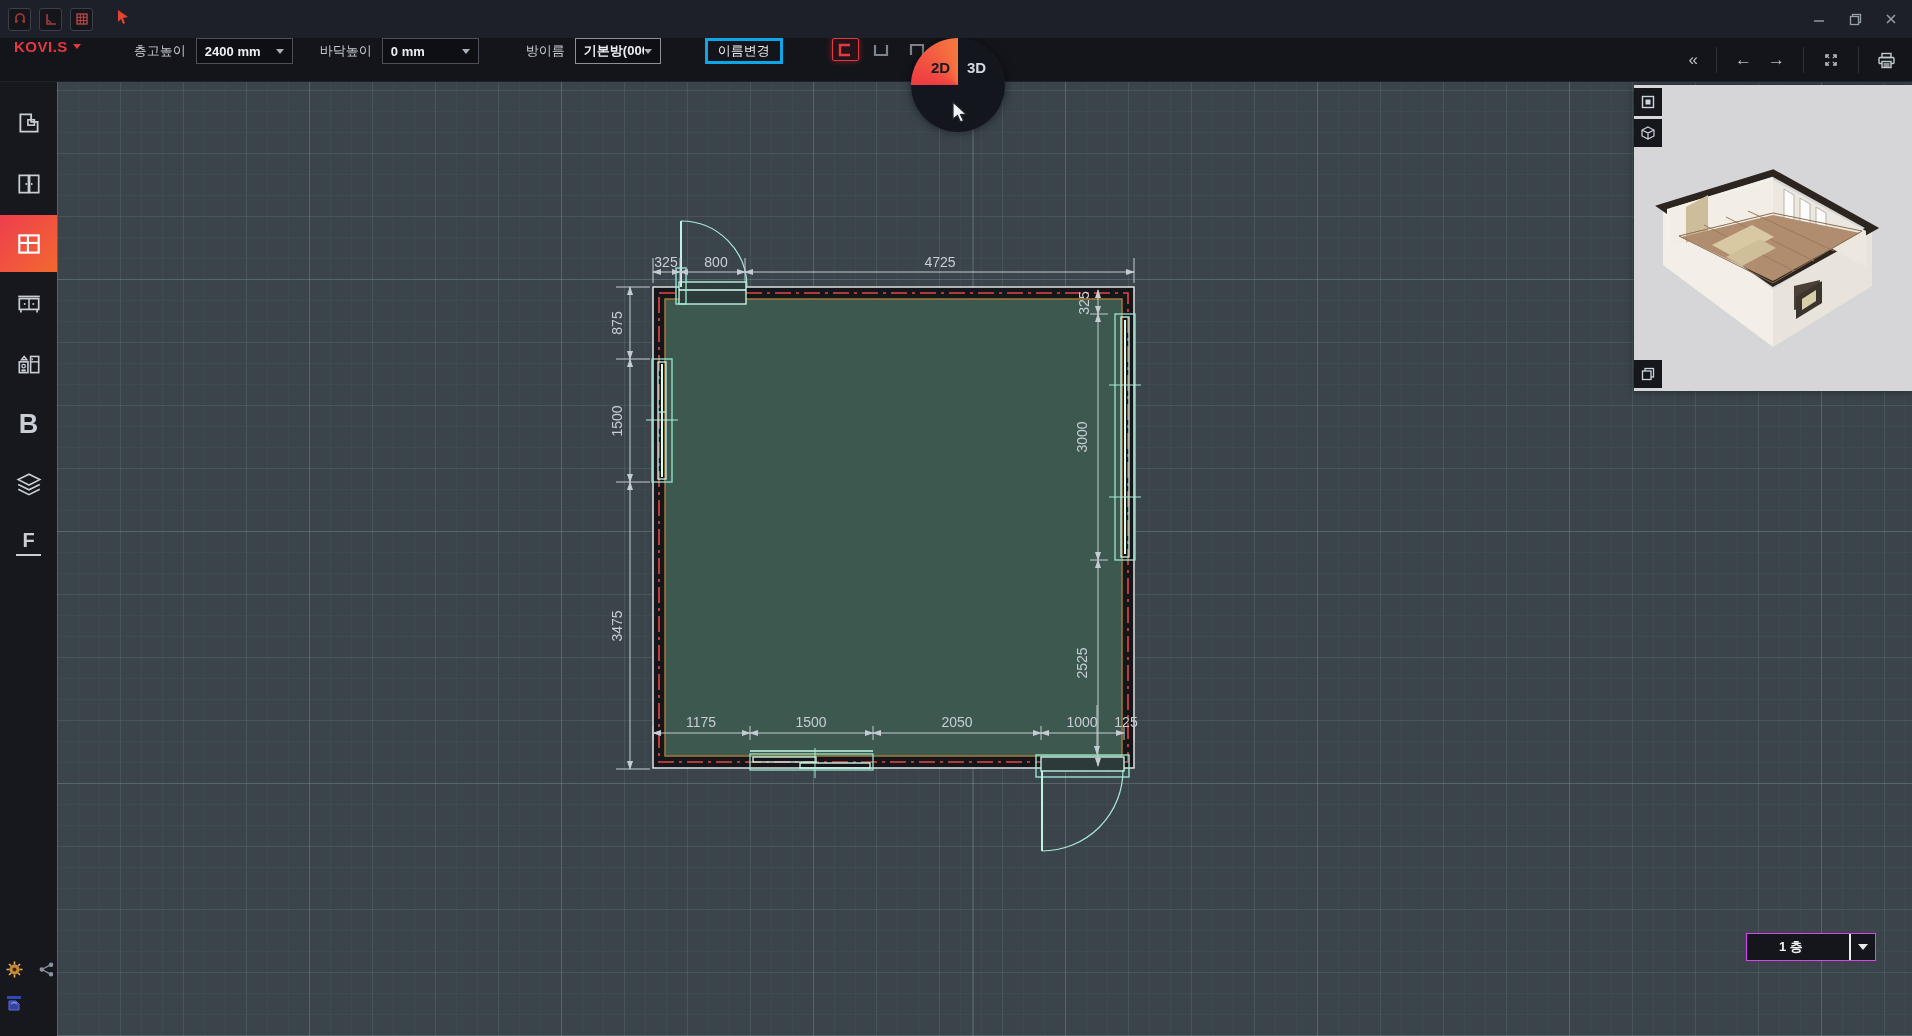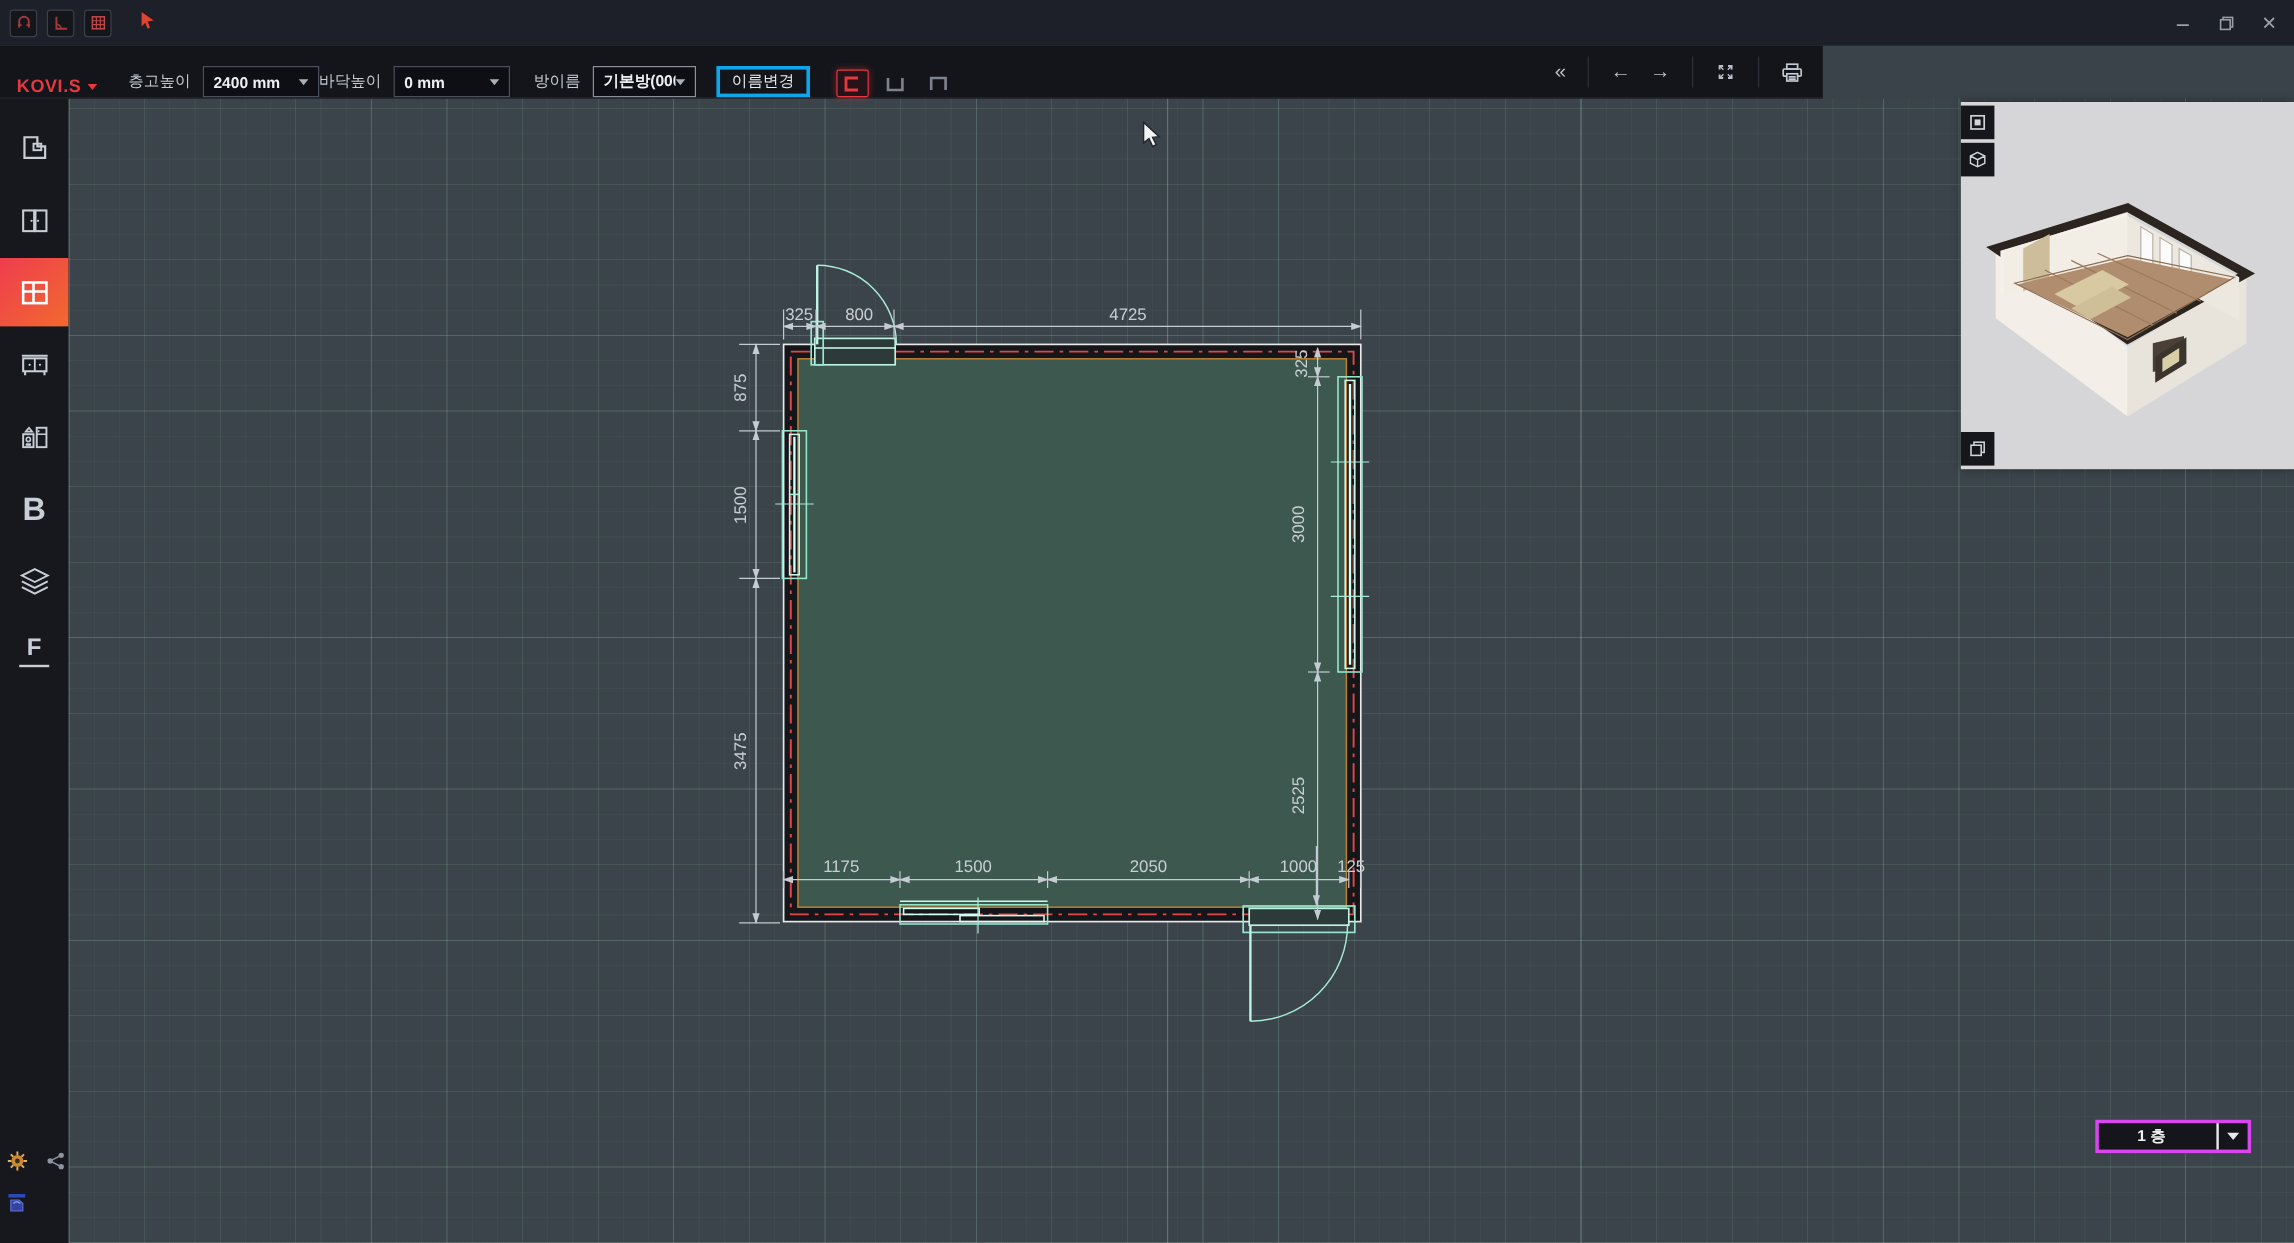--- a/index.html
+++ b/index.html
@@ -14,23 +14,23 @@
             border-radius:3px; background:#14161c; display:flex; align-items:center;
             justify-content:center; }
   .tb-btn svg { display:block; }
   .tb-pointer { margin-left:22px; }
   .tb-title { position:absolute; left:0; right:0; text-align:center; color:#d6dae0;
               font-size:13px; font-weight:bold; letter-spacing:.3px; pointer-events:none; }
   .win-controls { position:absolute; right:6px; top:0; height:38px; display:flex; align-items:center; gap:6px; }
   .win-btn { width:30px; height:28px; display:flex; align-items:center; justify-content:center; }
 
   
-  .toolbar { position:absolute; left:0; top:38px; width:1519px; height:44px;
-             background:#13151b; display:flex; align-items:flex-end; z-index:30;
-             border-bottom:1px solid #20232b; }
+  .toolbar { position:absolute; left:0; top:38px; width:1912px; height:44px;
+             background:#13151b; display:flex; align-items:flex-start; z-index:30;
+             border-bottom:1px solid #20232b;gap:27px; }
   .brand { color:#e5383f; font-weight:bold; font-size:15px; margin-left:14px; letter-spacing:.5px; display:flex; align-items:center; gap:5px; }
   .brand .caret { width:0; height:0; border-left:4px solid transparent; border-right:4px solid transparent; border-top:5px solid #e5383f; }
   .field { display:flex; align-items:center; }
   .field-label { color:#c6cbd3; font-size:13px; }
   .dropdown { height:26px; background:#0d0f14; border:1px solid #4a4f5a; color:#eceff3;
               font-size:13px; font-weight:bold; display:flex; align-items:center;
               padding:0 8px; }
   .dropdown .dd-caret { width:0; height:0; border-left:4px solid transparent; border-right:4px solid transparent;
               border-top:5px solid #aab0ba; margin-left:auto; }
   .btn-plain { height:26px; border:3px solid #0ea5e9; background:transparent; color:#e8ebef;
@@ -76,21 +76,21 @@
 
   
   .preview { position:absolute; left:1634px; top:85px; width:278px; height:306px;
              background:#d6d6d8; z-index:20; box-shadow:0 0 8px rgba(0,0,0,.4); }
   .pv-btn { position:absolute; width:28px; height:28px; background:#15171d; display:flex;
             align-items:center; justify-content:center; }
   .pv-btn svg { display:block; }
 
   
   .floor-select { position:absolute; left:1746px; top:933px; width:130px; height:28px;
-                  background:#14161b; border:3px solid #d946ef; display:flex;
+                  background:#14161b; border:1px solid #d946ef; display:flex;
                   align-items:center; z-index:30; }
   .fs-value { color:#f2f2f2; font-size:13px; font-weight:bold; margin-left:32px; flex:1; }
   .fs-caret-box { width:26px; height:100%; border-left:2px solid #e9e9e9; display:flex;
                   align-items:center; justify-content:center; }
   .fs-caret { width:0; height:0; border-left:5px solid transparent; border-right:5px solid transparent; border-top:6px solid #e9e9e9; }
 
   
   .bl-icons { position:absolute; left:6px; bottom:20px; z-index:26; width:50px; }
 </style>
 </head>
@@ -455,20 +455,24 @@
       <span>
         <svg width="18" height="18" viewBox="0 0 18 18">
             <rect x="1" y="2" width="14" height="3" fill="#2e48b8"></rect>
             <path d="M3 7 h7 l3 3 v6 H3 z" fill="#35439c" stroke="#5a6fd8" stroke-width="1"></path>
             <path d="M5 10 q3-3 6 0" fill="none" stroke="#7f93ef" stroke-width="1.2"></path>
           </svg>
       </span>
     </div>
   </div>
 
+  <div class="view-toggle">
+    <span class="vt-label vt-2d">2D</span>
+    <span class="vt-label vt-3d">3D</span>
+  </div>
 
   <span class="cursor">
     <svg width="20" height="24" viewBox="0 0 20 24">
         <path d="M5 2 L5 19 L9.5 15.5 L12.5 22 L15.5 20.5 L12.5 14.5 L18 14 Z" fill="#f2f4f6" stroke="#23262e" stroke-width="1.2"></path>
       </svg>
   </span>
 
   <div class="preview">
     <svg width="278" height="306" viewBox="0 0 278 306">
 

